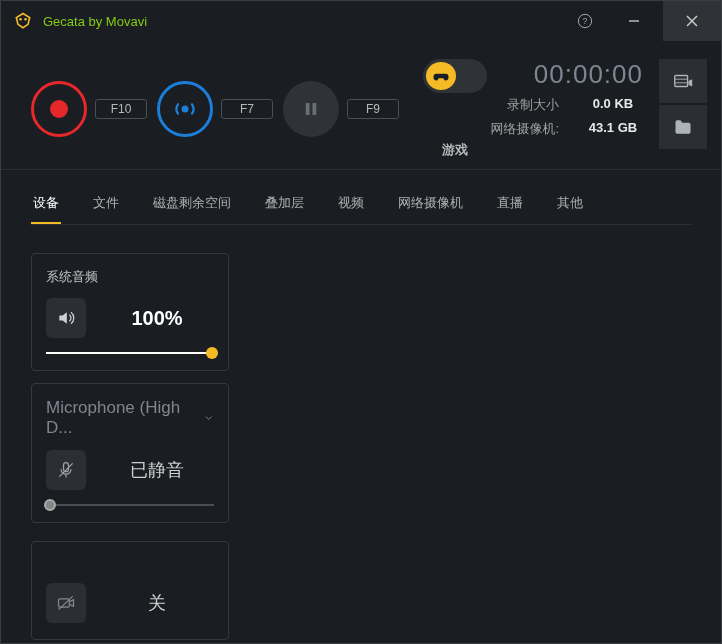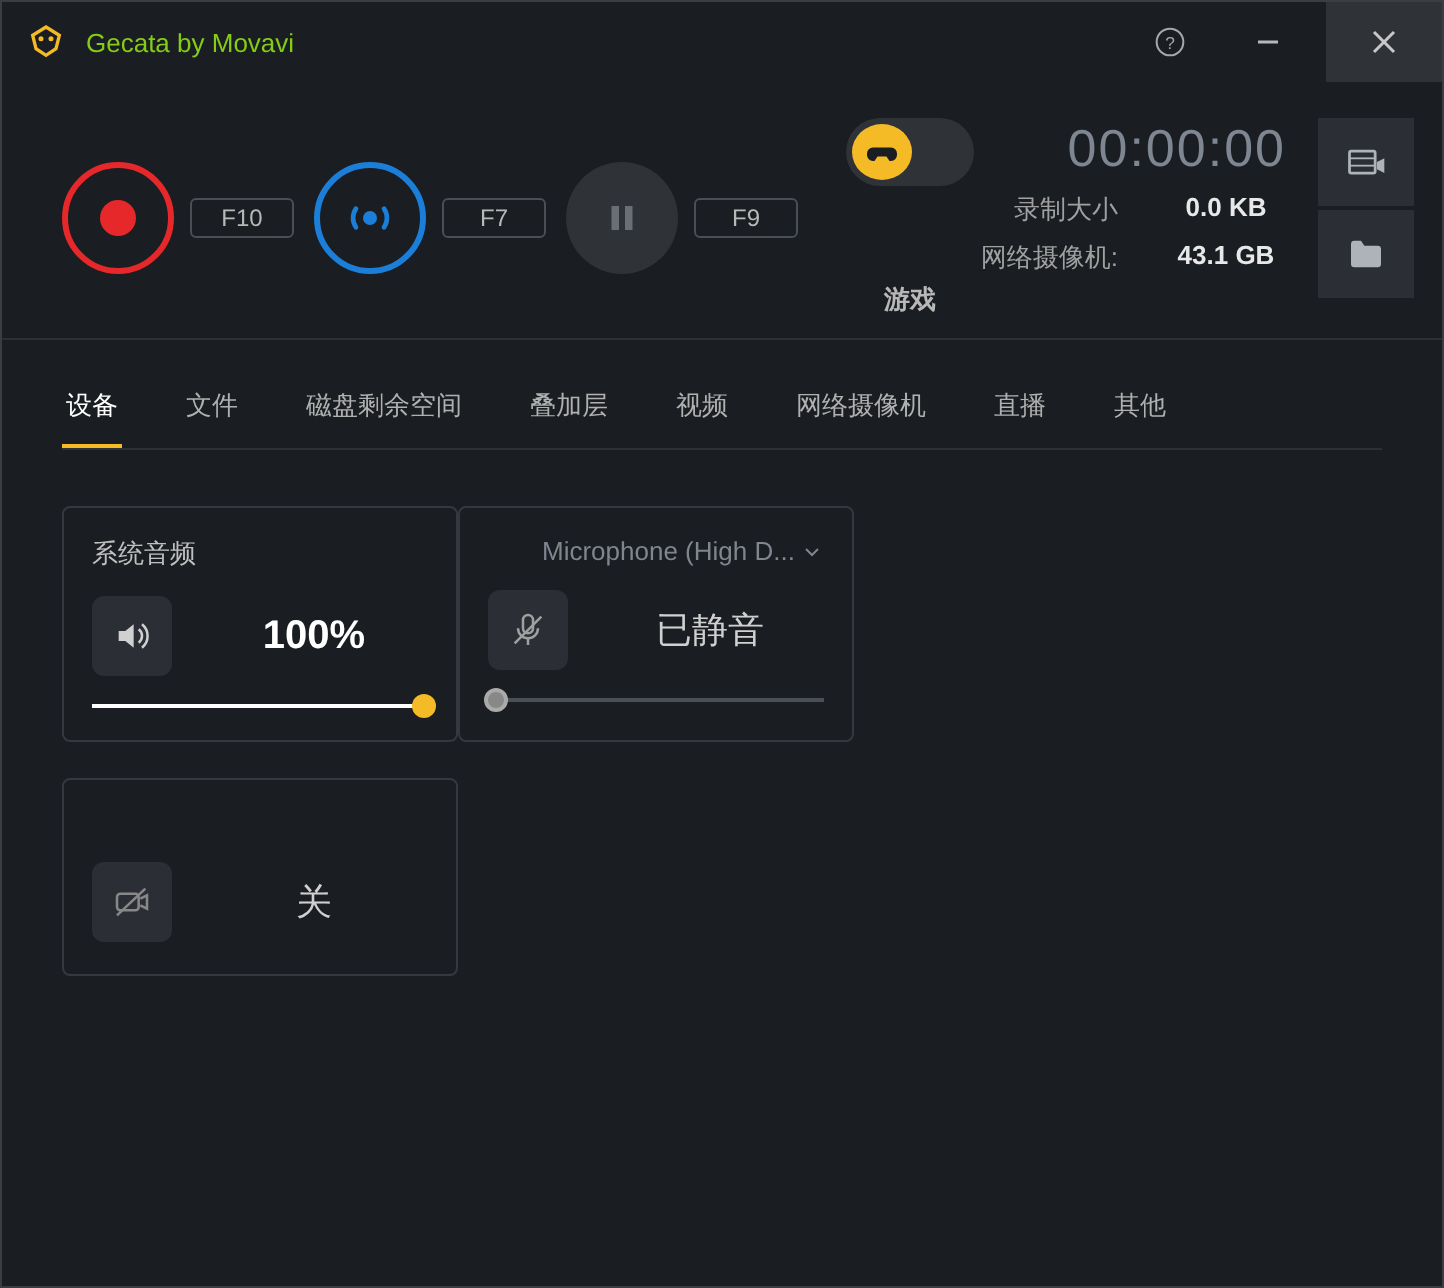--- a/index.html
+++ b/index.html
@@ -192,42 +192,42 @@
   padding: 6px 2px 10px 2px;
   cursor: pointer;
 }
 .tab.active {
   color: #ffffff;
   border-bottom: 2px solid #f5bb27;
   margin-bottom: -1px;
 }
 .panels-row {
   display: flex;
-  gap: 0;
+  gap: 12px;
   margin-top: 28px;
+  flex-direction: column;
 }
 .audio-panel {
   border: 1px solid #35393f;
   border-radius: 4px;
   width: 198px;
   padding: 14px 14px 16px 14px;
 }
 .panel-label {
   font-size: 13px;
   color: #c0c0c0;
   margin-bottom: 12px;
 }
 .panel-select {
-  font-size: 13px;
+  font-size: 17px;
   color: #808590;
   margin-bottom: 12px;
   display: flex;
   align-items: center;
   justify-content: space-between;
-  margin-left: 27px;
 }
 .panel-body {
   display: flex;
   align-items: center;
   gap: 14px;
 }
 .icon-btn {
   width: 40px;
   height: 40px;
   background: #2b2f35;

